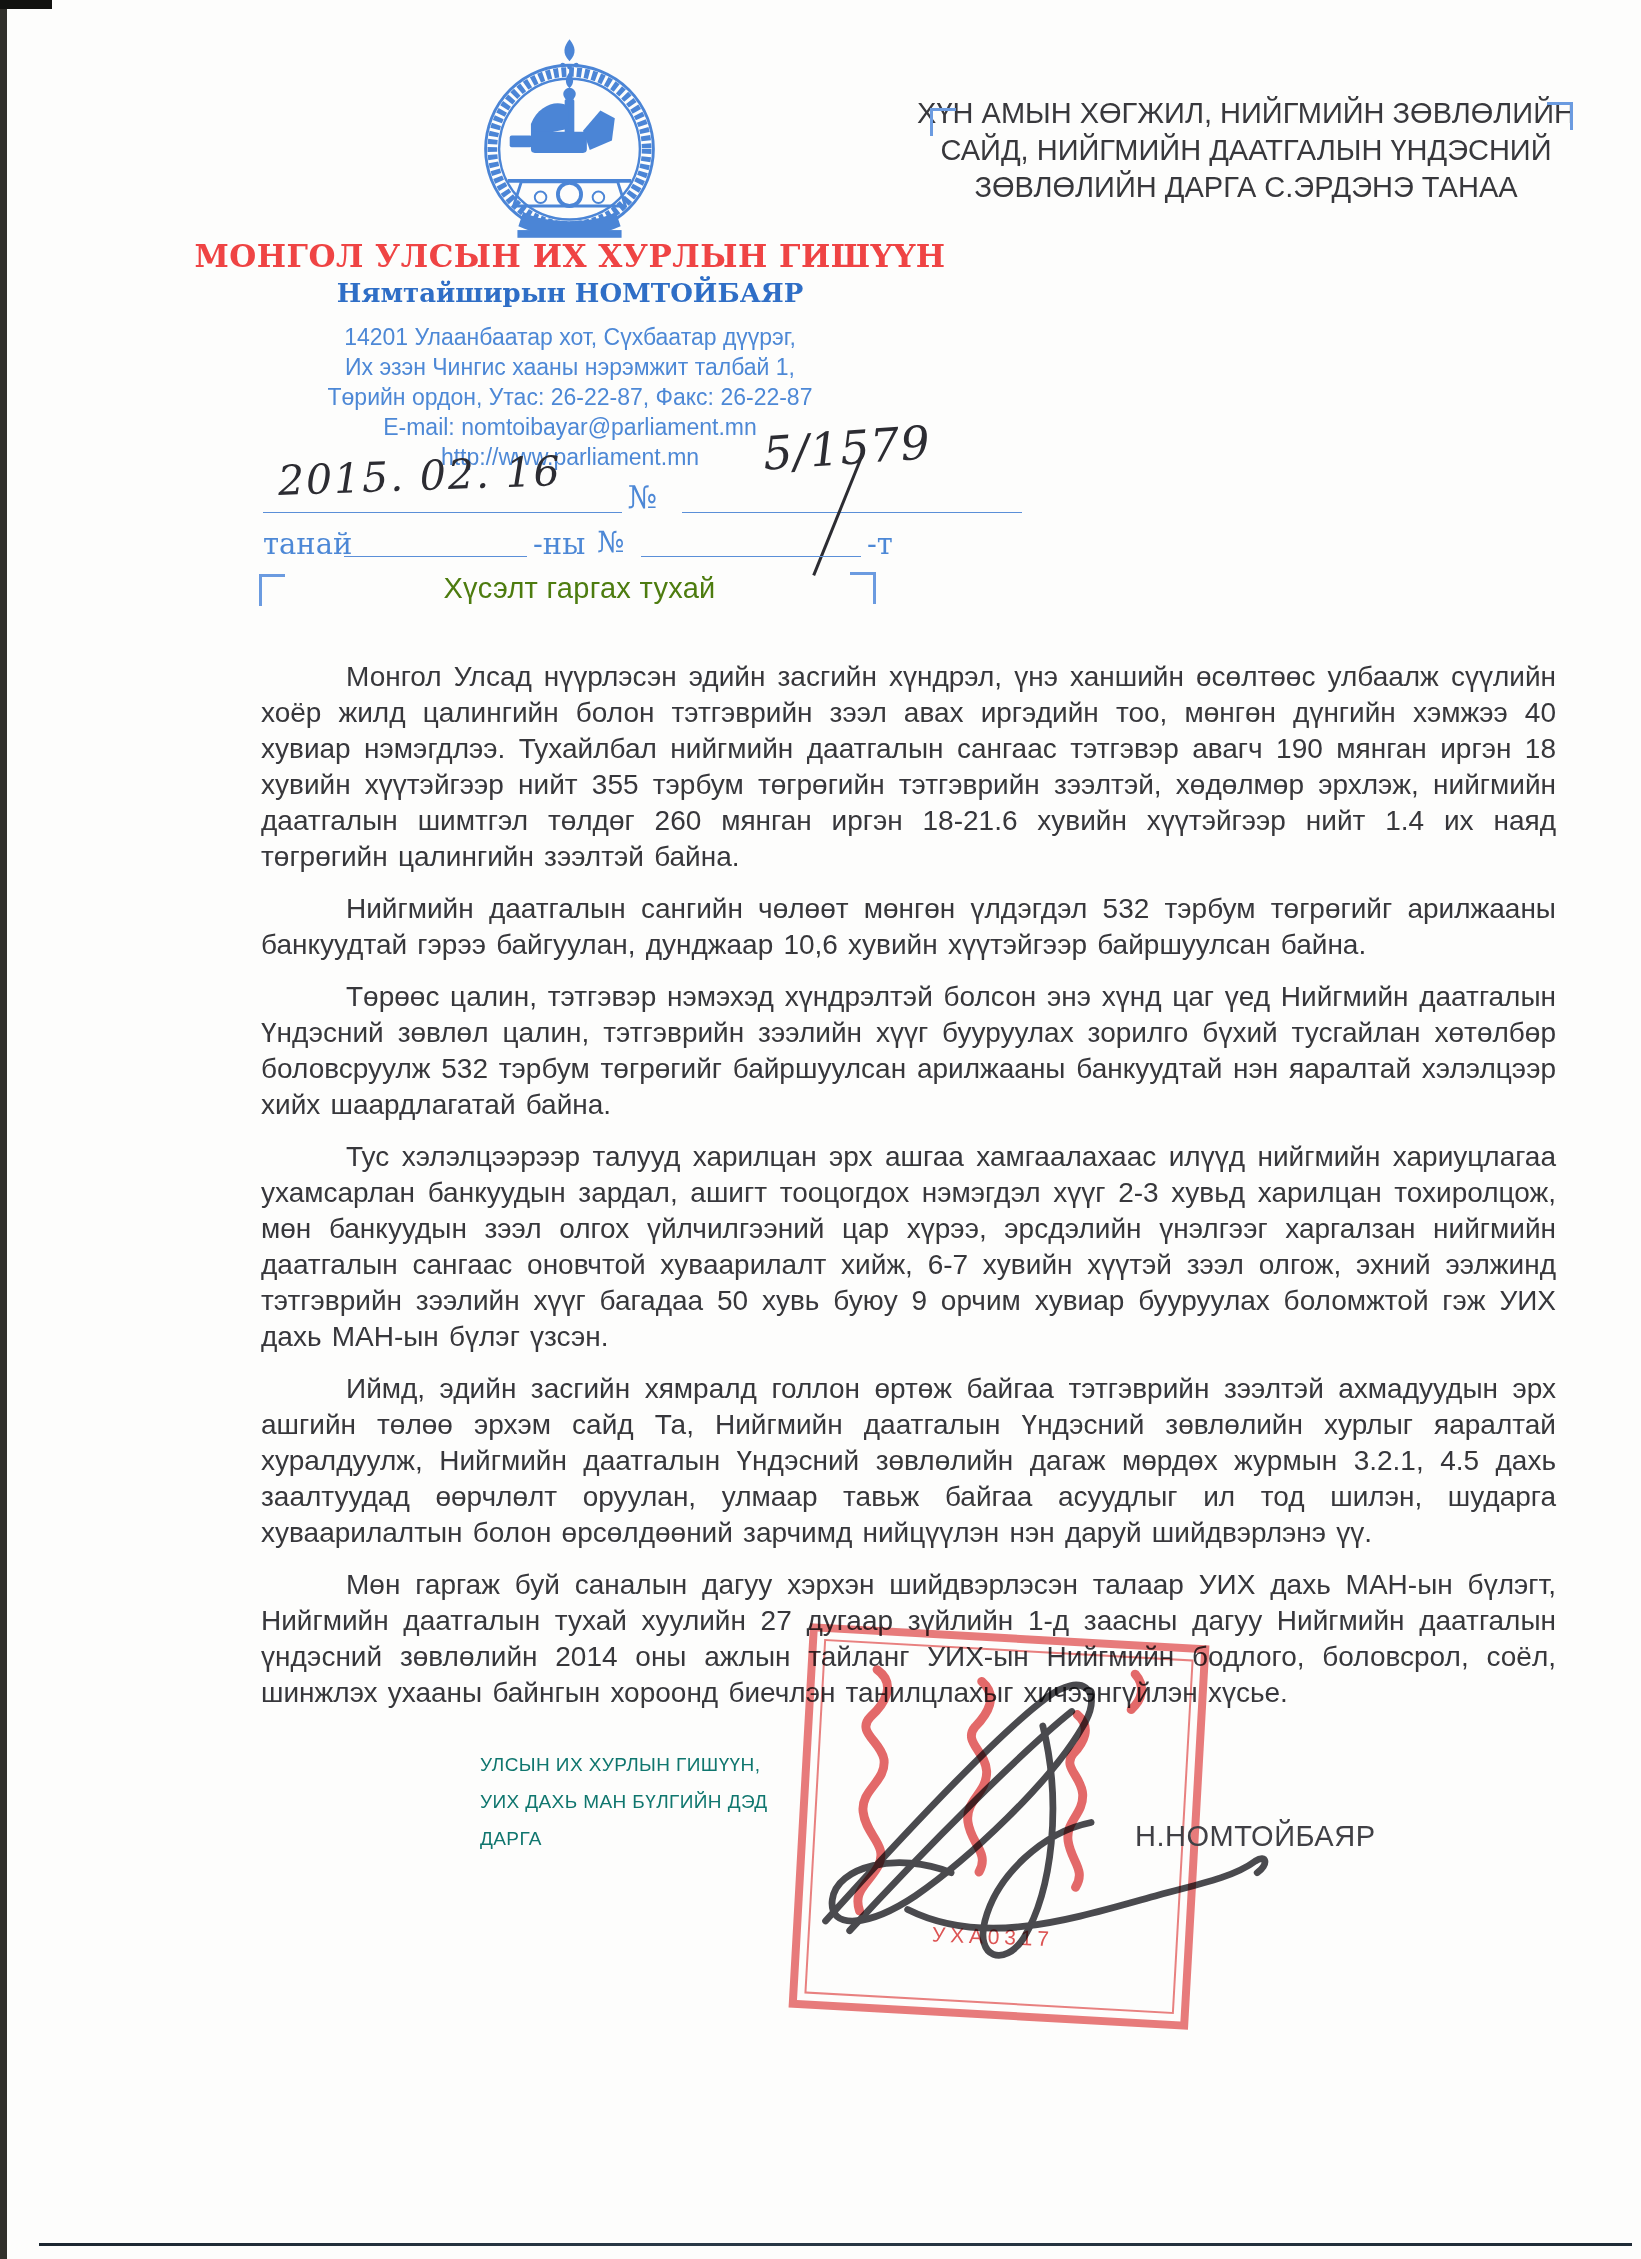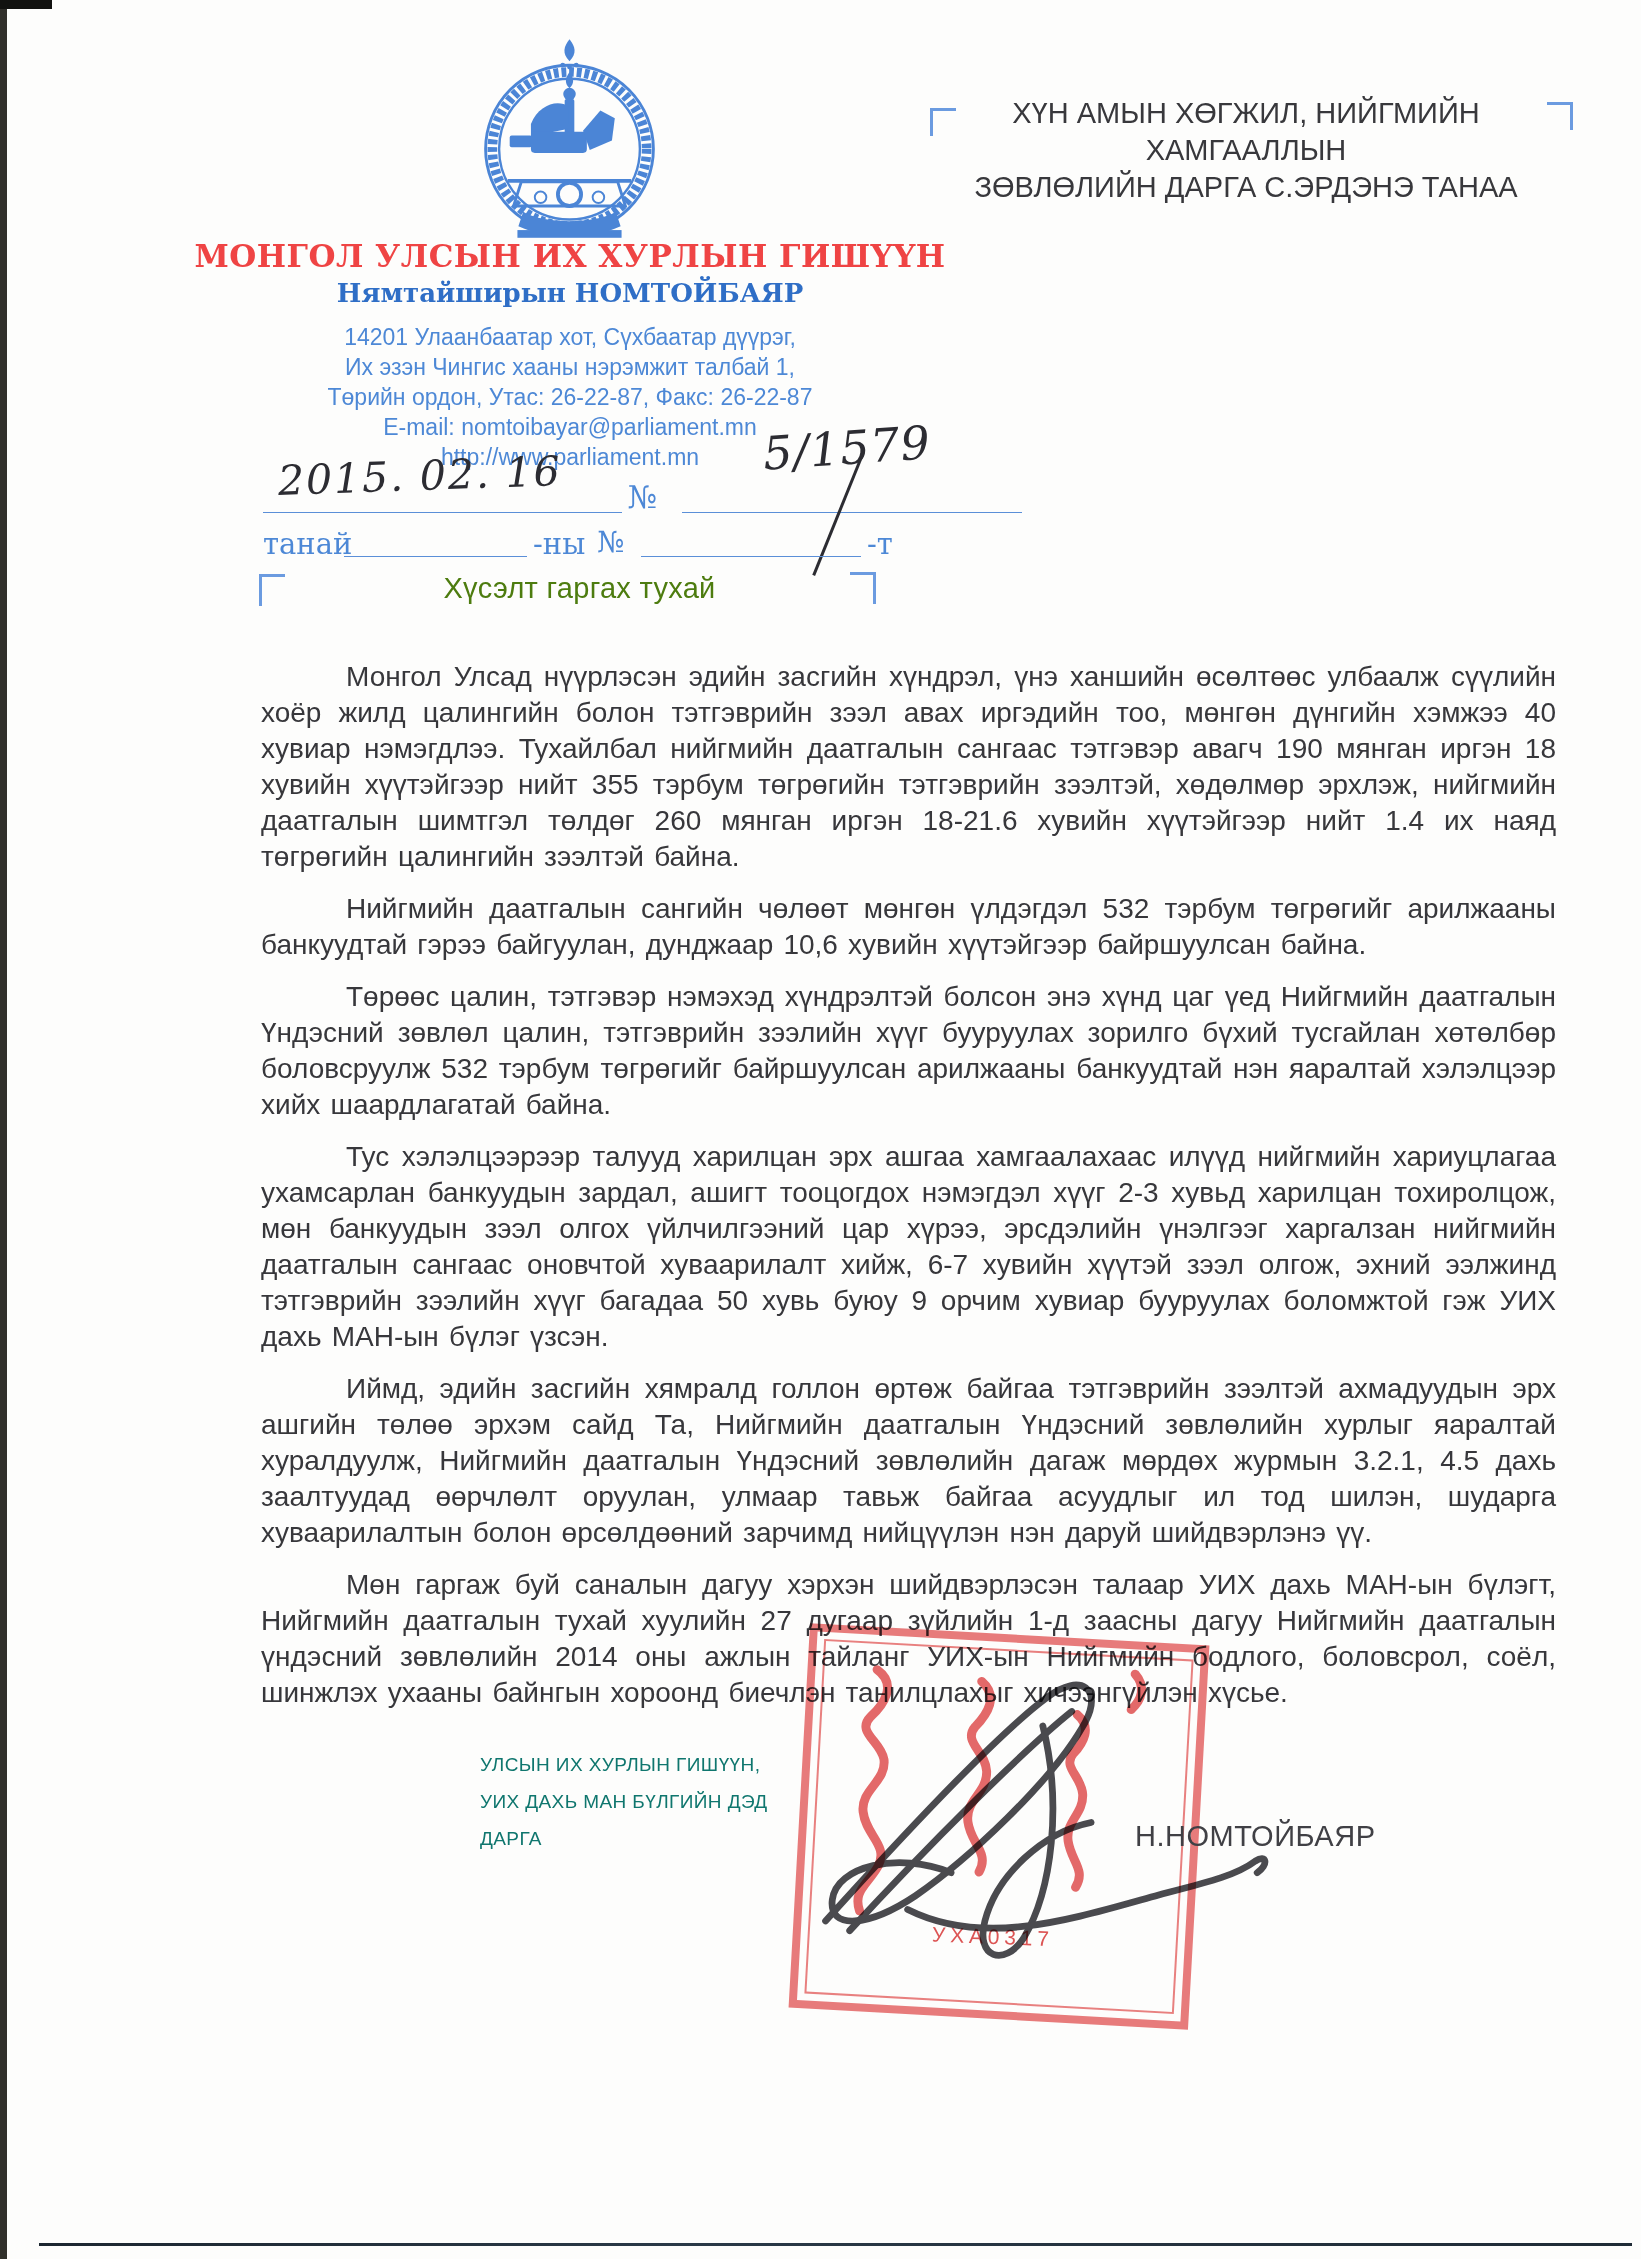--- a/index.html
+++ b/index.html
@@ -109,21 +109,22 @@
   <div class="abs member-name">Нямтайширын НОМТОЙБАЯР</div>
   <div class="abs contact">
     <div>14201 Улаанбаатар хот, Сүхбаатар дүүрэг,</div>
     <div>Их эзэн Чингис хааны нэрэмжит талбай 1,</div>
     <div>Төрийн ордон, Утас: 26-22-87, Факс: 26-22-87</div>
     <div>E-mail: nomtoibayar@parliament.mn</div>
     <div>http://www.parliament.mn</div>
   </div>
 
   <div class="abs recipient">
-    <div>ХҮН АМЫН ХӨГЖИЛ, НИЙГМИЙН ХАМГААЛЛЫН</div>
+    <div>ХҮН АМЫН ХӨГЖИЛ, НИЙГМИЙН ЗӨВЛӨЛИЙН</div>
+    <div>САЙД, НИЙГМИЙН ДААТГАЛЫН ҮНДЭСНИЙ</div>
     <div>ЗӨВЛӨЛИЙН ДАРГА С.ЭРДЭНЭ ТАНАА</div>
   </div>
   <div class="abs bk tl" style="left:930px;top:108px;"></div>
   <div class="abs bk tr" style="left:1547px;top:102px;"></div>
 
   <div class="abs hand hand-date">2015. 02. 16</div>
   <div class="abs rule" style="left:263px;top:512px;width:359px;"></div>
   <div class="abs numero" style="left:628px;top:479px;">№</div>
   <div class="abs rule" style="left:682px;top:512px;width:340px;"></div>
   <div class="abs hand hand-number">5/1579</div>

